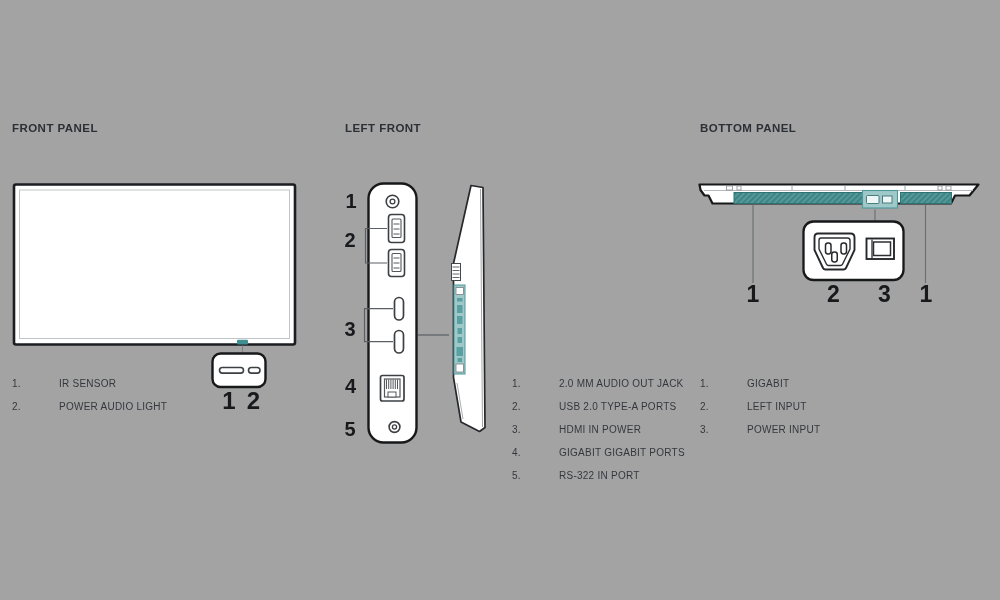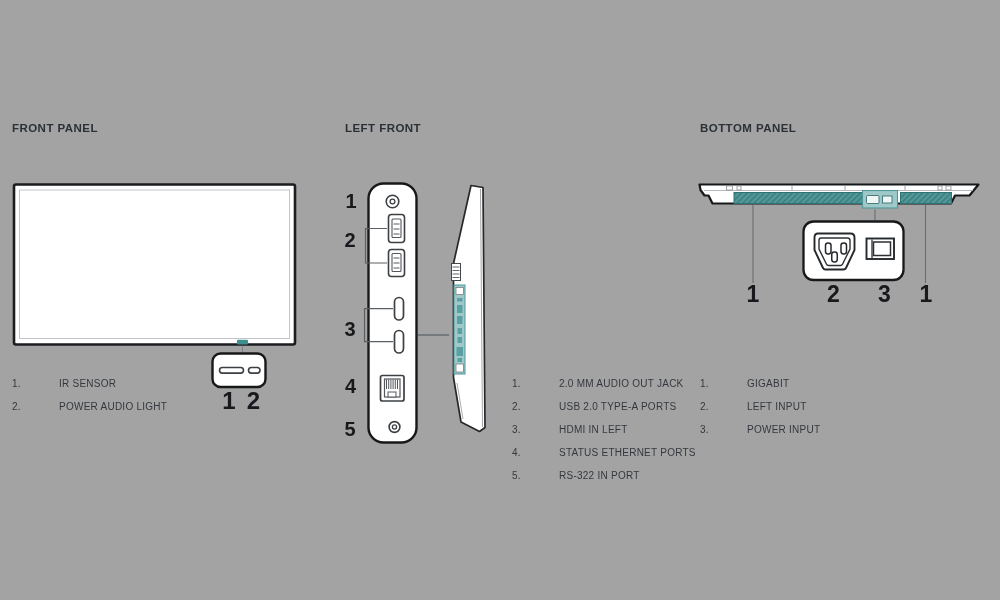--- a/index.html
+++ b/index.html
@@ -185,25 +185,25 @@
     <div class="lrow">
       <span class="lnum">1.</span>
       <span class="ltxt">2.0 MM AUDIO OUT JACK</span>
     </div>
     <div class="lrow">
       <span class="lnum">2.</span>
       <span class="ltxt">USB 2.0 TYPE-A PORTS</span>
     </div>
     <div class="lrow">
       <span class="lnum">3.</span>
-      <span class="ltxt">HDMI IN LEFT</span>
+      <span class="ltxt">HDMI IN POWER</span>
     </div>
     <div class="lrow">
       <span class="lnum">4.</span>
-      <span class="ltxt">STATUS ETHERNET PORTS</span>
+      <span class="ltxt">GIGABIT GIGABIT PORTS</span>
     </div>
     <div class="lrow">
       <span class="lnum">5.</span>
       <span class="ltxt">RS-322 IN PORT</span>
     </div>
   </div>
 
   <div class="legend" style="left:700px;top:378px">
     <div class="lrow">
       <span class="lnum">1.</span>

